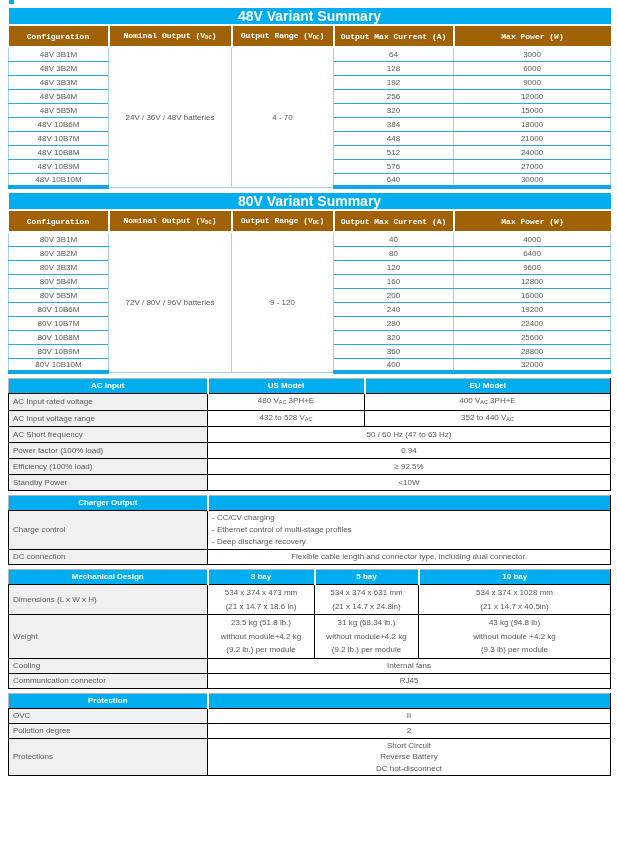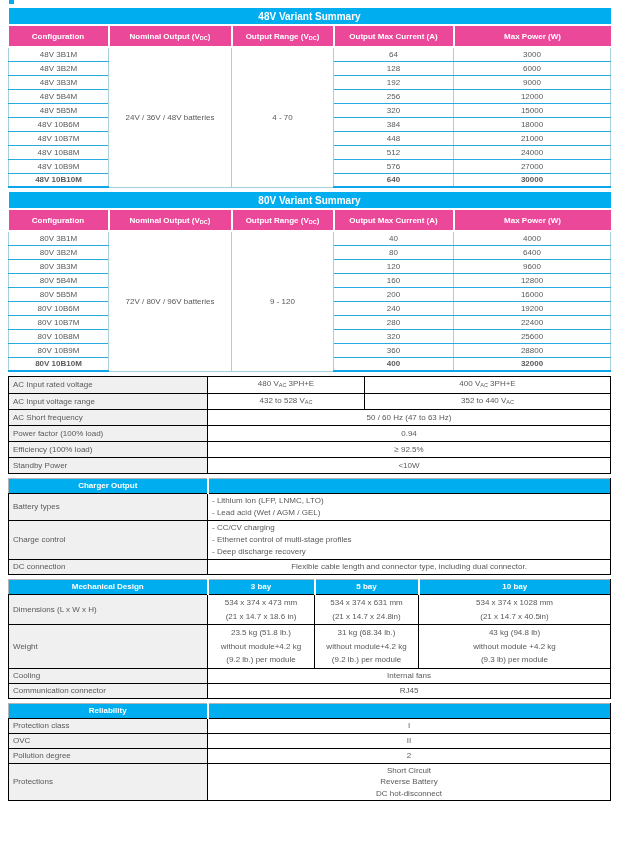--- a/index.html
+++ b/index.html
@@ -13,34 +13,34 @@
   }
   .frag { position: absolute; left: 9px; top: 0; width: 5px; height: 4px; background: #00AEEF; }
   .sheet { position: absolute; left: 8px; top: 8px; width: 602px; }
   table { border-collapse: collapse; width: 602px; table-layout: fixed; margin-bottom: 4px; }
   sub { font-size: 5.5px; vertical-align: -1px; }
 
   
   .variant th, .variant td { font-size: 8px; text-align: center; vertical-align: middle; }
   .variant .title th {
     background: #00AEEF; color: #fff; font-weight: bold;
-    height: 17px; font-size: 10px;
+    height: 17px; font-size: 14px;
   }
   .variant .cols th {
-    background: #ec4899; color: #fff; font-weight: bold;
-    height: 22px; border-left: 2px solid #fff; border-top: 2px solid #fff;
+    background: #a16207; color: #fff; font-weight: bold;
+    height: 22px; border-left: 2px solid #fff; border-top: 2px solid #fff; font-family: Liberation Mono, monospace;
   }
   .variant .cols th:first-child { border-left: 0; }
   .variant tbody td {
     height: 14px; line-height: 11px; color: #58595b;
     border: 1px solid #a9cede; border-bottom: 1px solid #29abe2;
     background: #fff;
   }
   .variant tbody tr:first-child td { border-top: 2px solid #ffffff; margin-top: 45px; }
-  .variant tbody tr:last-child td { border-bottom: 2px solid #0ea5e9; font-weight: bold; }
+  .variant tbody tr:last-child td { border-bottom: 4px solid #0ea5e9; }
   .variant tbody td.merged { border-bottom: 1px solid #a9cede; }
 
   
   .spec th, .spec td {
     border: 1px solid #000000; font-size: 8px; color: #58595b;
     padding: 1px 4px; line-height: 11.5px; vertical-align: middle;
   }
   .spec .head th {
     background: #00AEEF; color: #fff; font-weight: bold; text-align: center;
     height: 15px; border-left: 2px solid #fff; border-top: 1px solid #b2b4b6;
@@ -214,20 +214,25 @@
     </tbody>
   </table>
 
   <table class="spec ac">
     <colgroup>
         <col style="width:199px">
         <col style="width:157px">
         <col style="width:246px">
       </colgroup>
     <tbody>
+        <tr class="head">
+      <th>AC Input</th>
+      <th>US Model</th>
+      <th>EU Model</th>
+    </tr>
     <tr class="single">
       <td class="label">AC Input rated voltage</td>
       <td class="val"><span>480 V</span><sub>AC</sub><span> 3PH+E</span></td>
       <td class="val"><span>400 V</span><sub>AC</sub><span> 3PH+E</span></td>
     </tr>
     <tr class="single">
       <td class="label">AC Input voltage range</td>
       <td class="val"><span>432 to 528 V</span><sub>AC</sub></td>
       <td class="val"><span>352 to 440 V</span><sub>AC</sub></td>
     </tr>
@@ -252,27 +257,20 @@
 
   <table class="spec charger">
     <colgroup>
         <col style="width:199px">
         <col style="width:403px">
       </colgroup>
     <tbody>
         <tr class="head">
       <th>Charger Output</th>
       <th></th>
-    </tr>
-    <tr>
-      <td class="label">Battery types</td>
-      <td class="val left">
-        <div>- Lithium Ion (LFP, LNMC, LTO)</div>
-        <div>- Lead acid (Wet / AGM / GEL)</div>
-      </td>
     </tr>
     <tr>
       <td class="label">Charge control</td>
       <td class="val left">
         <div>- CC/CV charging</div>
         <div>- Ethernet control of multi-stage profiles</div>
         <div>- Deep discharge recovery</div>
       </td>
     </tr>
     <tr class="single">
@@ -340,26 +338,22 @@
   </tbody>
     </table>
 
   <table class="spec rel">
     <colgroup>
         <col style="width:199px">
         <col style="width:403px">
       </colgroup>
     <tbody>
         <tr class="head">
-      <th>Reliability</th>
+      <th>Protection</th>
       <th></th>
-    </tr>
-    <tr class="single">
-      <td class="label">Protection class</td>
-      <td class="val">I</td>
     </tr>
     <tr class="single">
       <td class="label">OVC</td>
       <td class="val">II</td>
     </tr>
     <tr class="single">
       <td class="label">Pollution degree</td>
       <td class="val">2</td>
     </tr>
     <tr>

